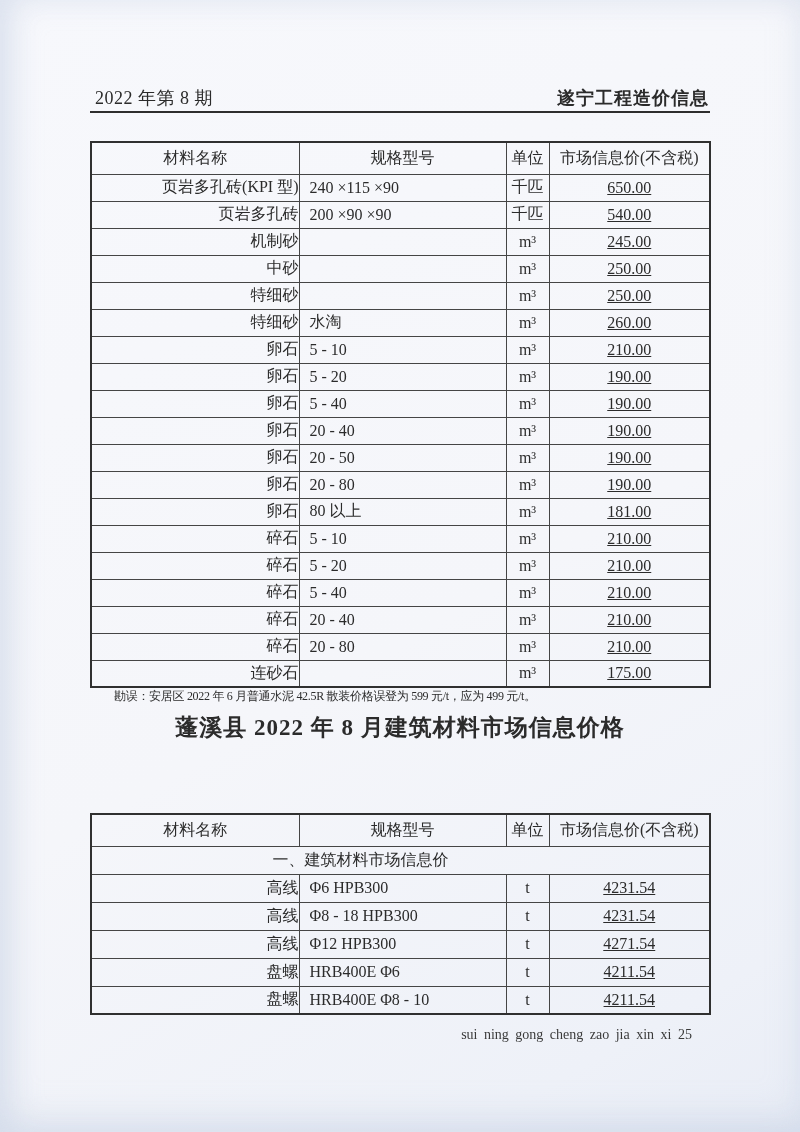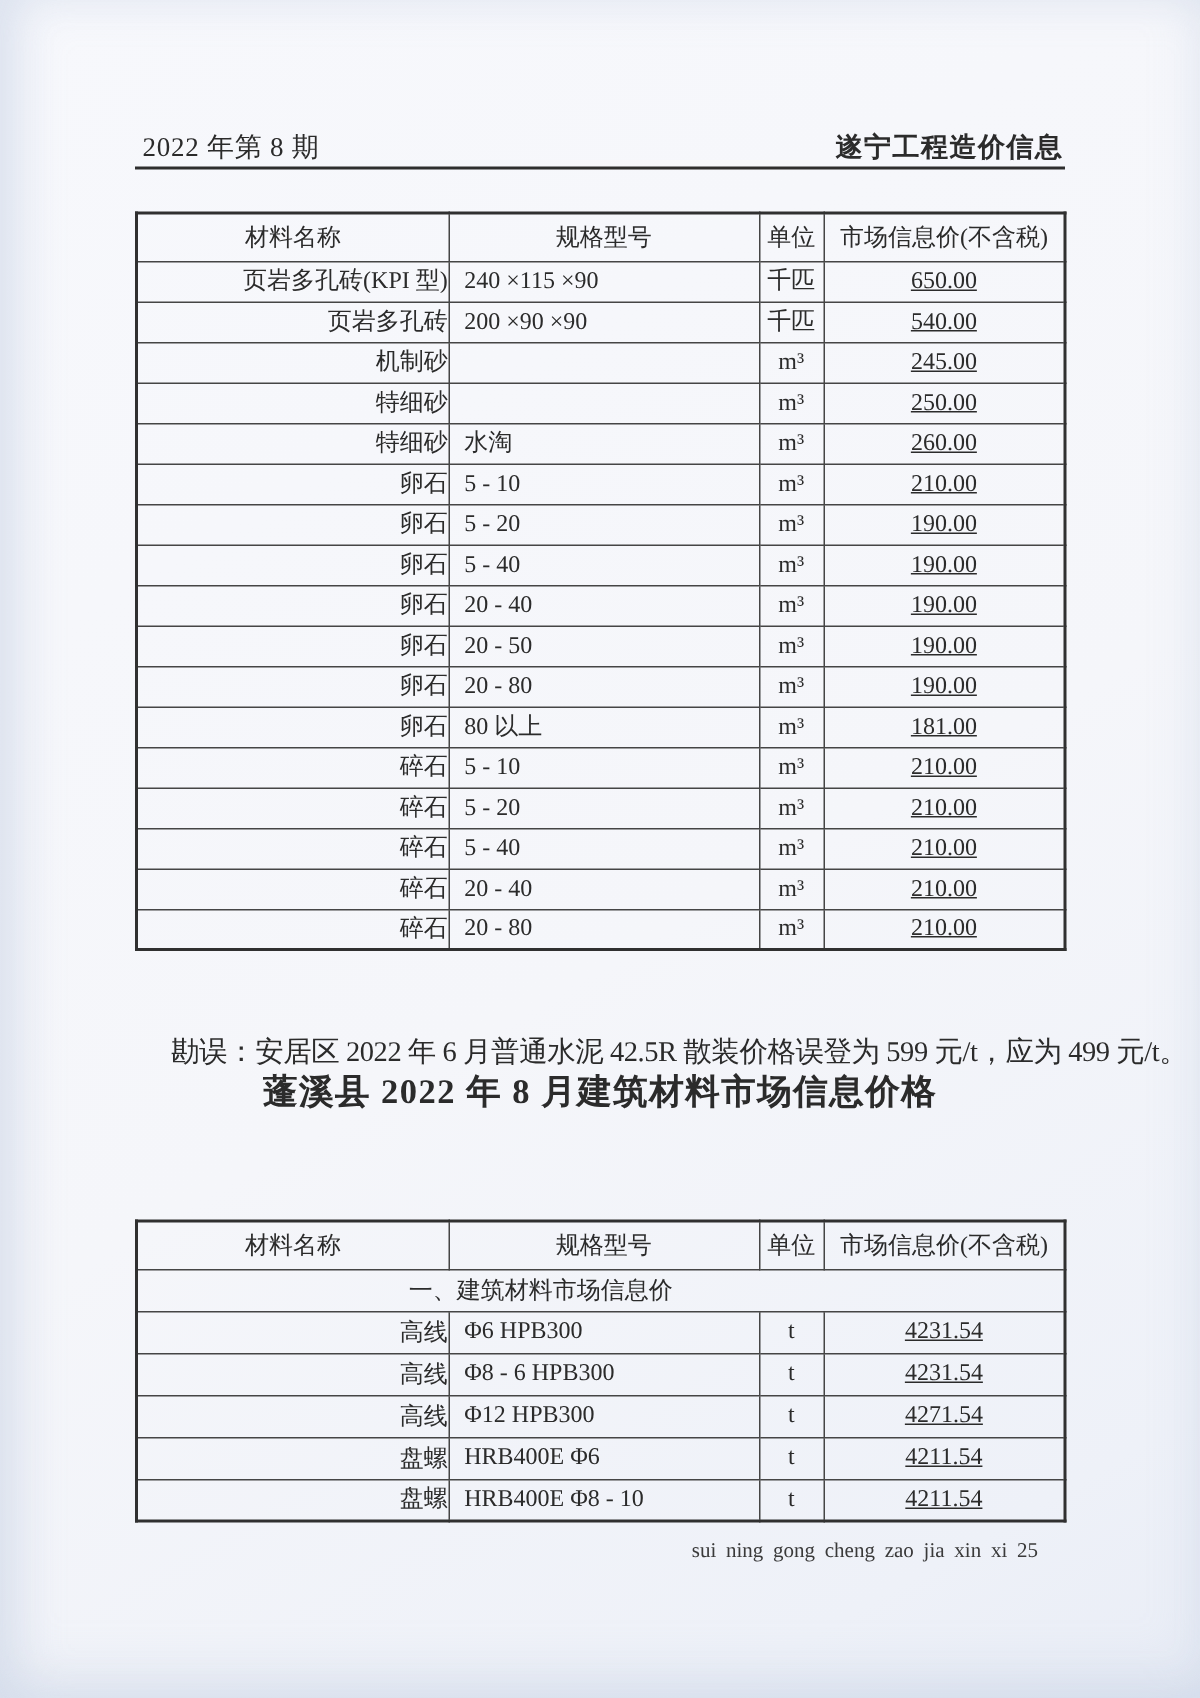--- a/index.html
+++ b/index.html
@@ -42,21 +42,21 @@
   .t2 td { height:28px; }
   td.c0 { text-align:right; padding-left:5px; }
   td.c1 { text-align:left; padding-left:10px; }
   td.c2 { text-align:center; }
   td.c3 { text-align:center;text-decoration:underline; }
   tr.section-row td {
     text-align:center; padding-right:80px; height:28px;
   }
   .errata {
     position:absolute; top:688px; left:90px; width:625px;
-    font-size:19px; letter-spacing:-.3px; white-space:nowrap;
+    font-size:12px; letter-spacing:-.3px; white-space:nowrap;
     padding-left:24px;
   }
   .section-title {
     position:absolute; top:712px; left:90px; width:620px;
     font-size:23px; font-weight:bold; text-align:center;
     letter-spacing:1px; line-height:32px;
   }
   .price-note {
     position:absolute; top:749px; left:92px; width:622px;
     font-size:16px; line-height:26px; text-indent:2em;
@@ -107,20 +107,26 @@
           <td class="c2">千匹</td>
           <td class="c3">540.00</td>
         </tr>
         <tr>
           <td class="c0">机制砂</td>
           <td class="c1"></td>
           <td class="c2">m³</td>
           <td class="c3">245.00</td>
         </tr>
         <tr>
+          <td class="c0">中砂</td>
+          <td class="c1"></td>
+          <td class="c2">m³</td>
+          <td class="c3">250.00</td>
+        </tr>
+        <tr>
           <td class="c0">特细砂</td>
           <td class="c1"></td>
           <td class="c2">m³</td>
           <td class="c3">250.00</td>
         </tr>
         <tr>
           <td class="c0">特细砂</td>
           <td class="c1">水淘</td>
           <td class="c2">m³</td>
           <td class="c3">260.00</td>
@@ -189,20 +195,26 @@
           <td class="c0">碎石</td>
           <td class="c1">20 - 40</td>
           <td class="c2">m³</td>
           <td class="c3">210.00</td>
         </tr>
         <tr>
           <td class="c0">碎石</td>
           <td class="c1">20 - 80</td>
           <td class="c2">m³</td>
           <td class="c3">210.00</td>
+        </tr>
+        <tr>
+          <td class="c0">连砂石</td>
+          <td class="c1"></td>
+          <td class="c2">m³</td>
+          <td class="c3">175.00</td>
         </tr>
       </tbody>
   </table>
 
   <p class="errata">勘误：安居区 2022 年 6 月普通水泥 42.5R 散装价格误登为 599 元/t，应为 499 元/t。</p>
 
   <h1 class="section-title">蓬溪县 2022 年 8 月建筑材料市场信息价格</h1>
 
 
   <table class="price-table t2">
@@ -227,21 +239,21 @@
     </tbody>
     <tbody>
         <tr>
           <td class="c0">高线</td>
           <td class="c1">Φ6 HPB300</td>
           <td class="c2">t</td>
           <td class="c3">4231.54</td>
         </tr>
         <tr>
           <td class="c0">高线</td>
-          <td class="c1">Φ8 - 6 HPB300</td>
+          <td class="c1">Φ8 - 18 HPB300</td>
           <td class="c2">t</td>
           <td class="c3">4231.54</td>
         </tr>
         <tr>
           <td class="c0">高线</td>
           <td class="c1">Φ12 HPB300</td>
           <td class="c2">t</td>
           <td class="c3">4271.54</td>
         </tr>
         <tr>

